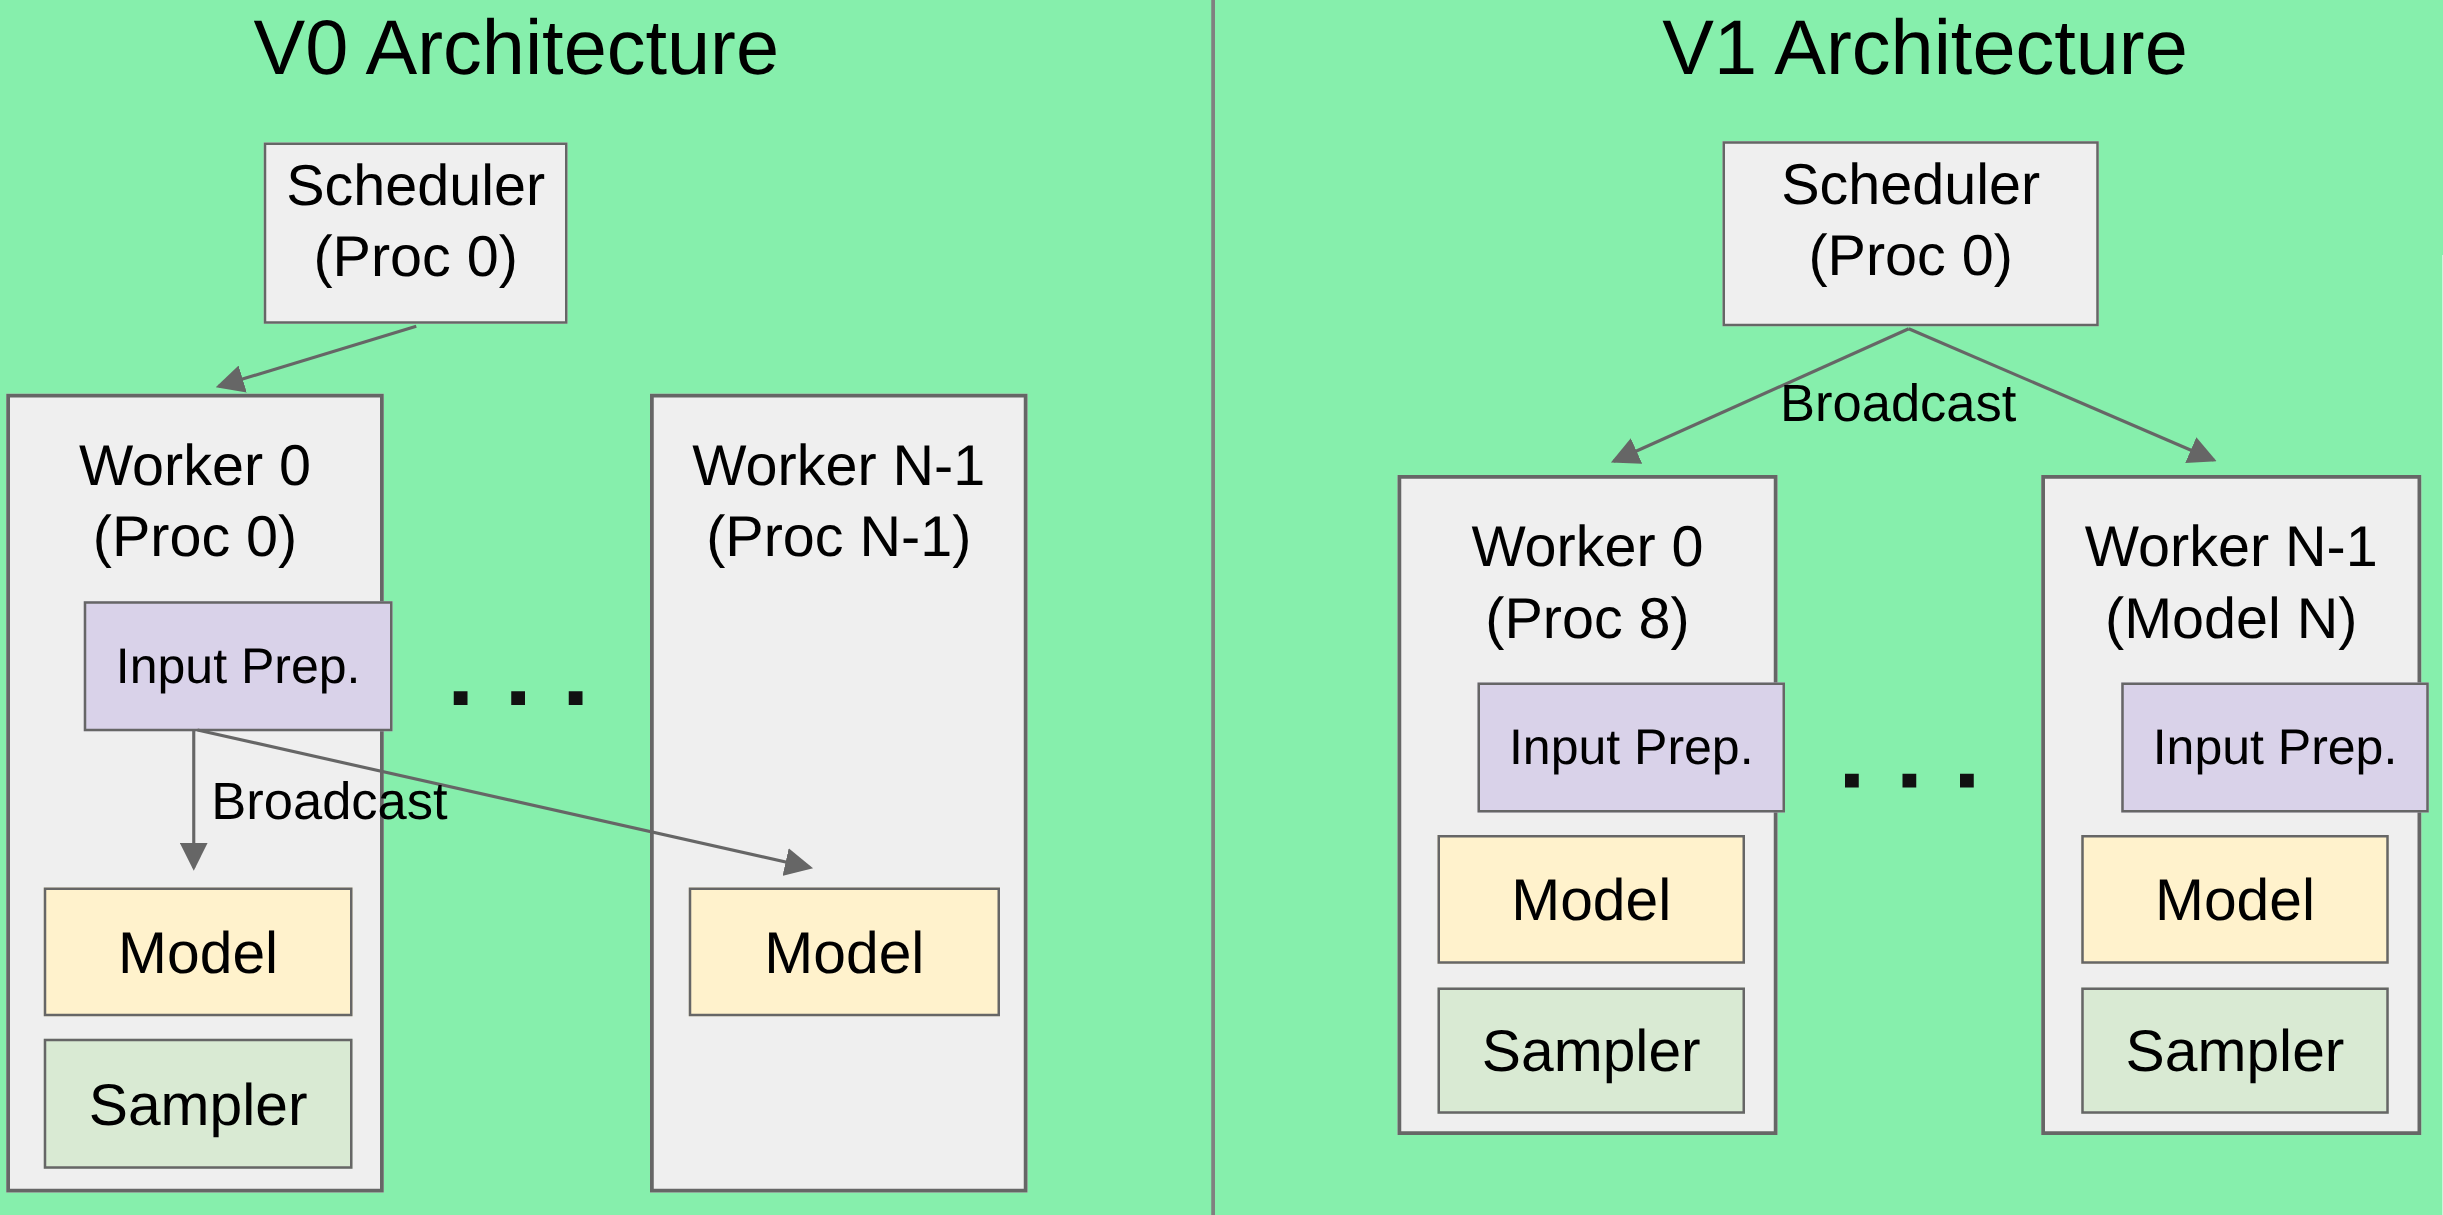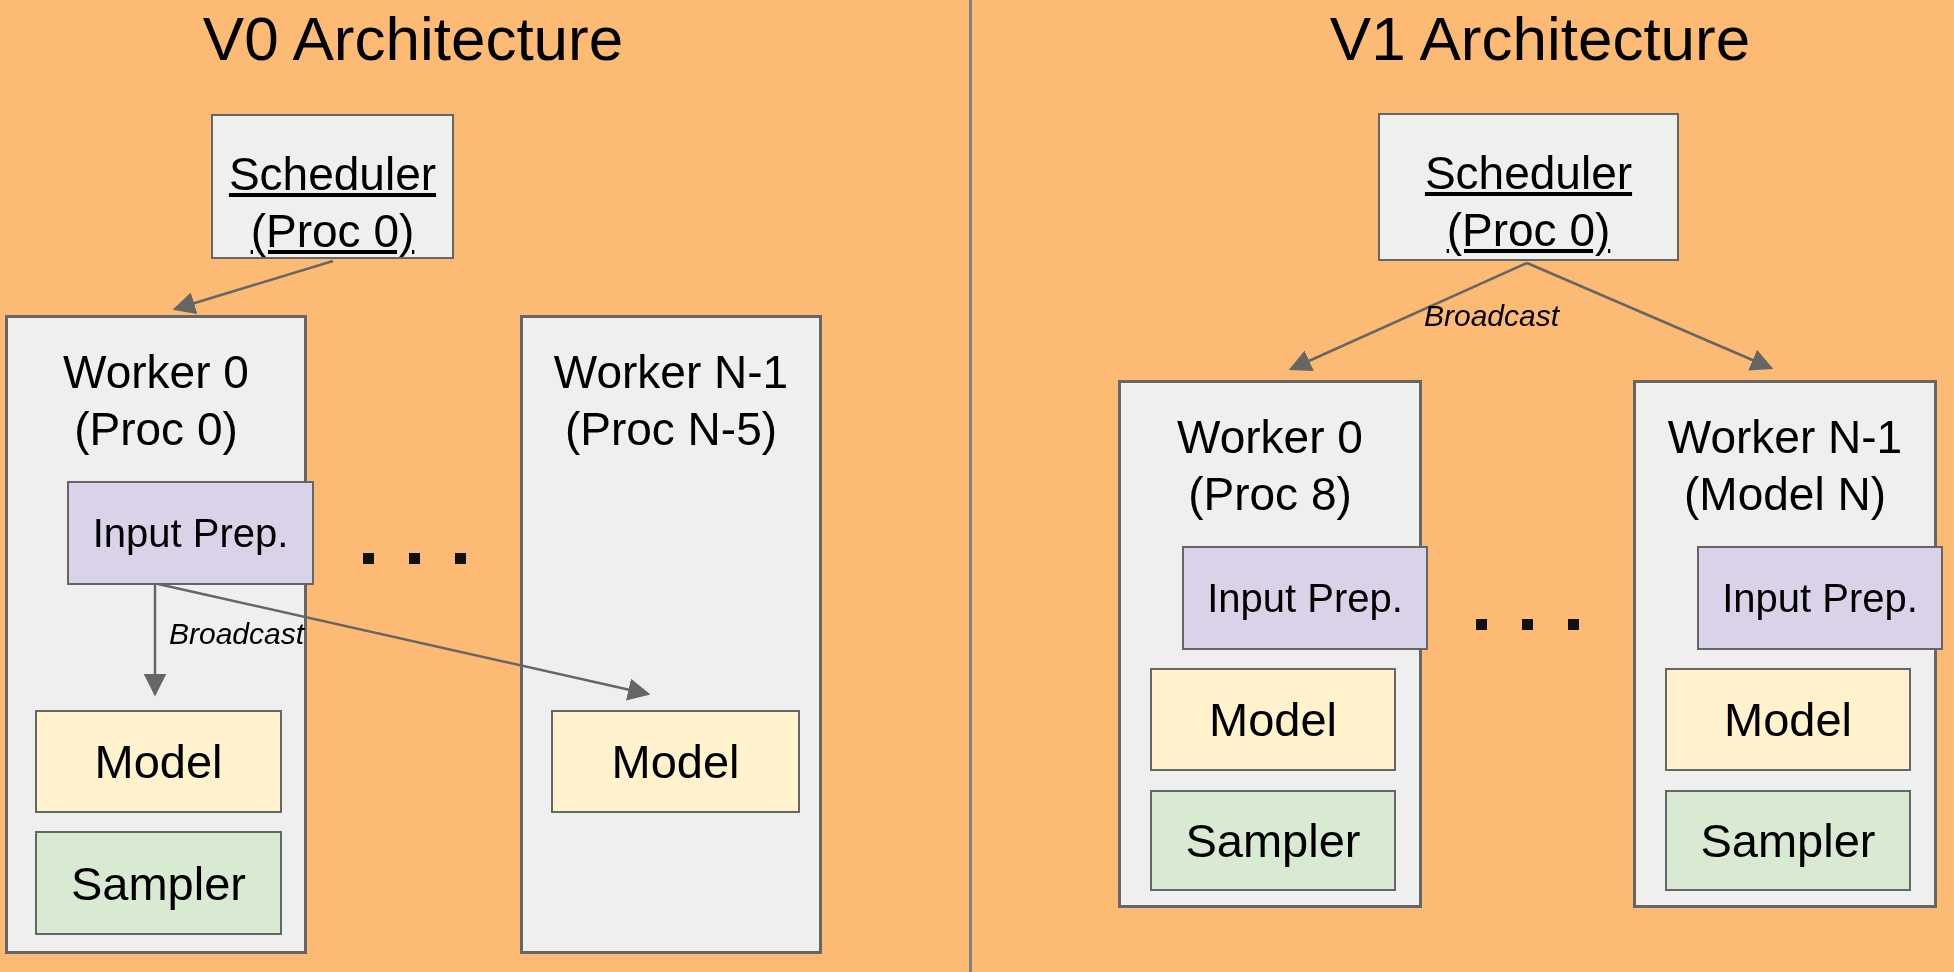--- a/index.html
+++ b/index.html
@@ -1,46 +1,46 @@
 <!DOCTYPE html>
 <html><head>
 <meta charset="utf-8">
 <style>
   html,body{margin:0;padding:0;background:#fff;}
   .canvas{
-    position:relative;width:1954px;height:972px;background:#fdba74;
+    position:relative;width:1954px;height:972px;background:#86efac;
     font-family:"Liberation Sans","DejaVu Sans",sans-serif;color:#000;
     overflow:hidden;
   }
   .page-title{
     position:absolute;top:4px;height:70px;line-height:70px;
     font-size:62px;text-align:center;white-space:nowrap;z-index:3;
   }
   .gbox{
     position:absolute;box-sizing:border-box;background:#efefef;
     border:2px solid #666666;z-index:1;
   }
   .container-box{border-width:3px;}
   .two-line{ text-align:center;font-size:46px;line-height:57px; }
-  .sched{ padding-top:30px;text-decoration:underline; }
+  .sched{ padding-top:4px; }
   .worker-title{
     position:absolute;left:0;right:0;top:26px;text-align:center;
     font-size:46px;line-height:57px;white-space:nowrap;
   }
   .module{
     position:absolute;box-sizing:border-box;border:2px solid #666666;
     display:flex;align-items:center;justify-content:center;
     font-size:47px;white-space:nowrap;z-index:2;
   }
   .module.small{font-size:40px;}
   .fill-purple{background:#d9d2e9;margin-left:32px;}
   .fill-yellow{background:#fff2cc;}
   .fill-green{background:#d9ead3;}
   .broadcast{
-    position:absolute;font-size:30px;white-space:nowrap;z-index:6;font-style:italic;
+    position:absolute;font-size:42px;white-space:nowrap;z-index:6;
   }
   .dots{
     position:absolute;display:flex;gap:35px;z-index:3;
   }
   .dots i{display:block;width:11px;height:11px;background:#111;}
   .divider{
     position:absolute;left:969px;top:0;width:3px;height:972px;
     background:#808080;z-index:2;
   }
   svg.arrows{
@@ -65,21 +65,21 @@
       <div>(Proc 0)</div>
     </div>
     <div class="module small fill-purple" style="left:27px;top:163px;width:247px;height:104px;">Input Prep.</div>
     <div class="module fill-yellow" style="left:27px;top:392px;width:247px;height:103px;">Model</div>
     <div class="module fill-green" style="left:27px;top:513px;width:247px;height:104px;">Sampler</div>
   </div>
 
   <div class="gbox container-box" style="left:520px;top:315px;width:302px;height:639px;">
     <div class="worker-title">
       <div>Worker N-1</div>
-      <div>(Proc N-5)</div>
+      <div>(Proc N-1)</div>
     </div>
     <div class="module fill-yellow" style="left:28px;top:392px;width:249px;height:103px;">Model</div>
   </div>
 
   <div class="dots" style="left:363px;top:553px;" aria-label=". . .">
     <i></i>
     <i></i>
     <i></i>
   </div>
 

